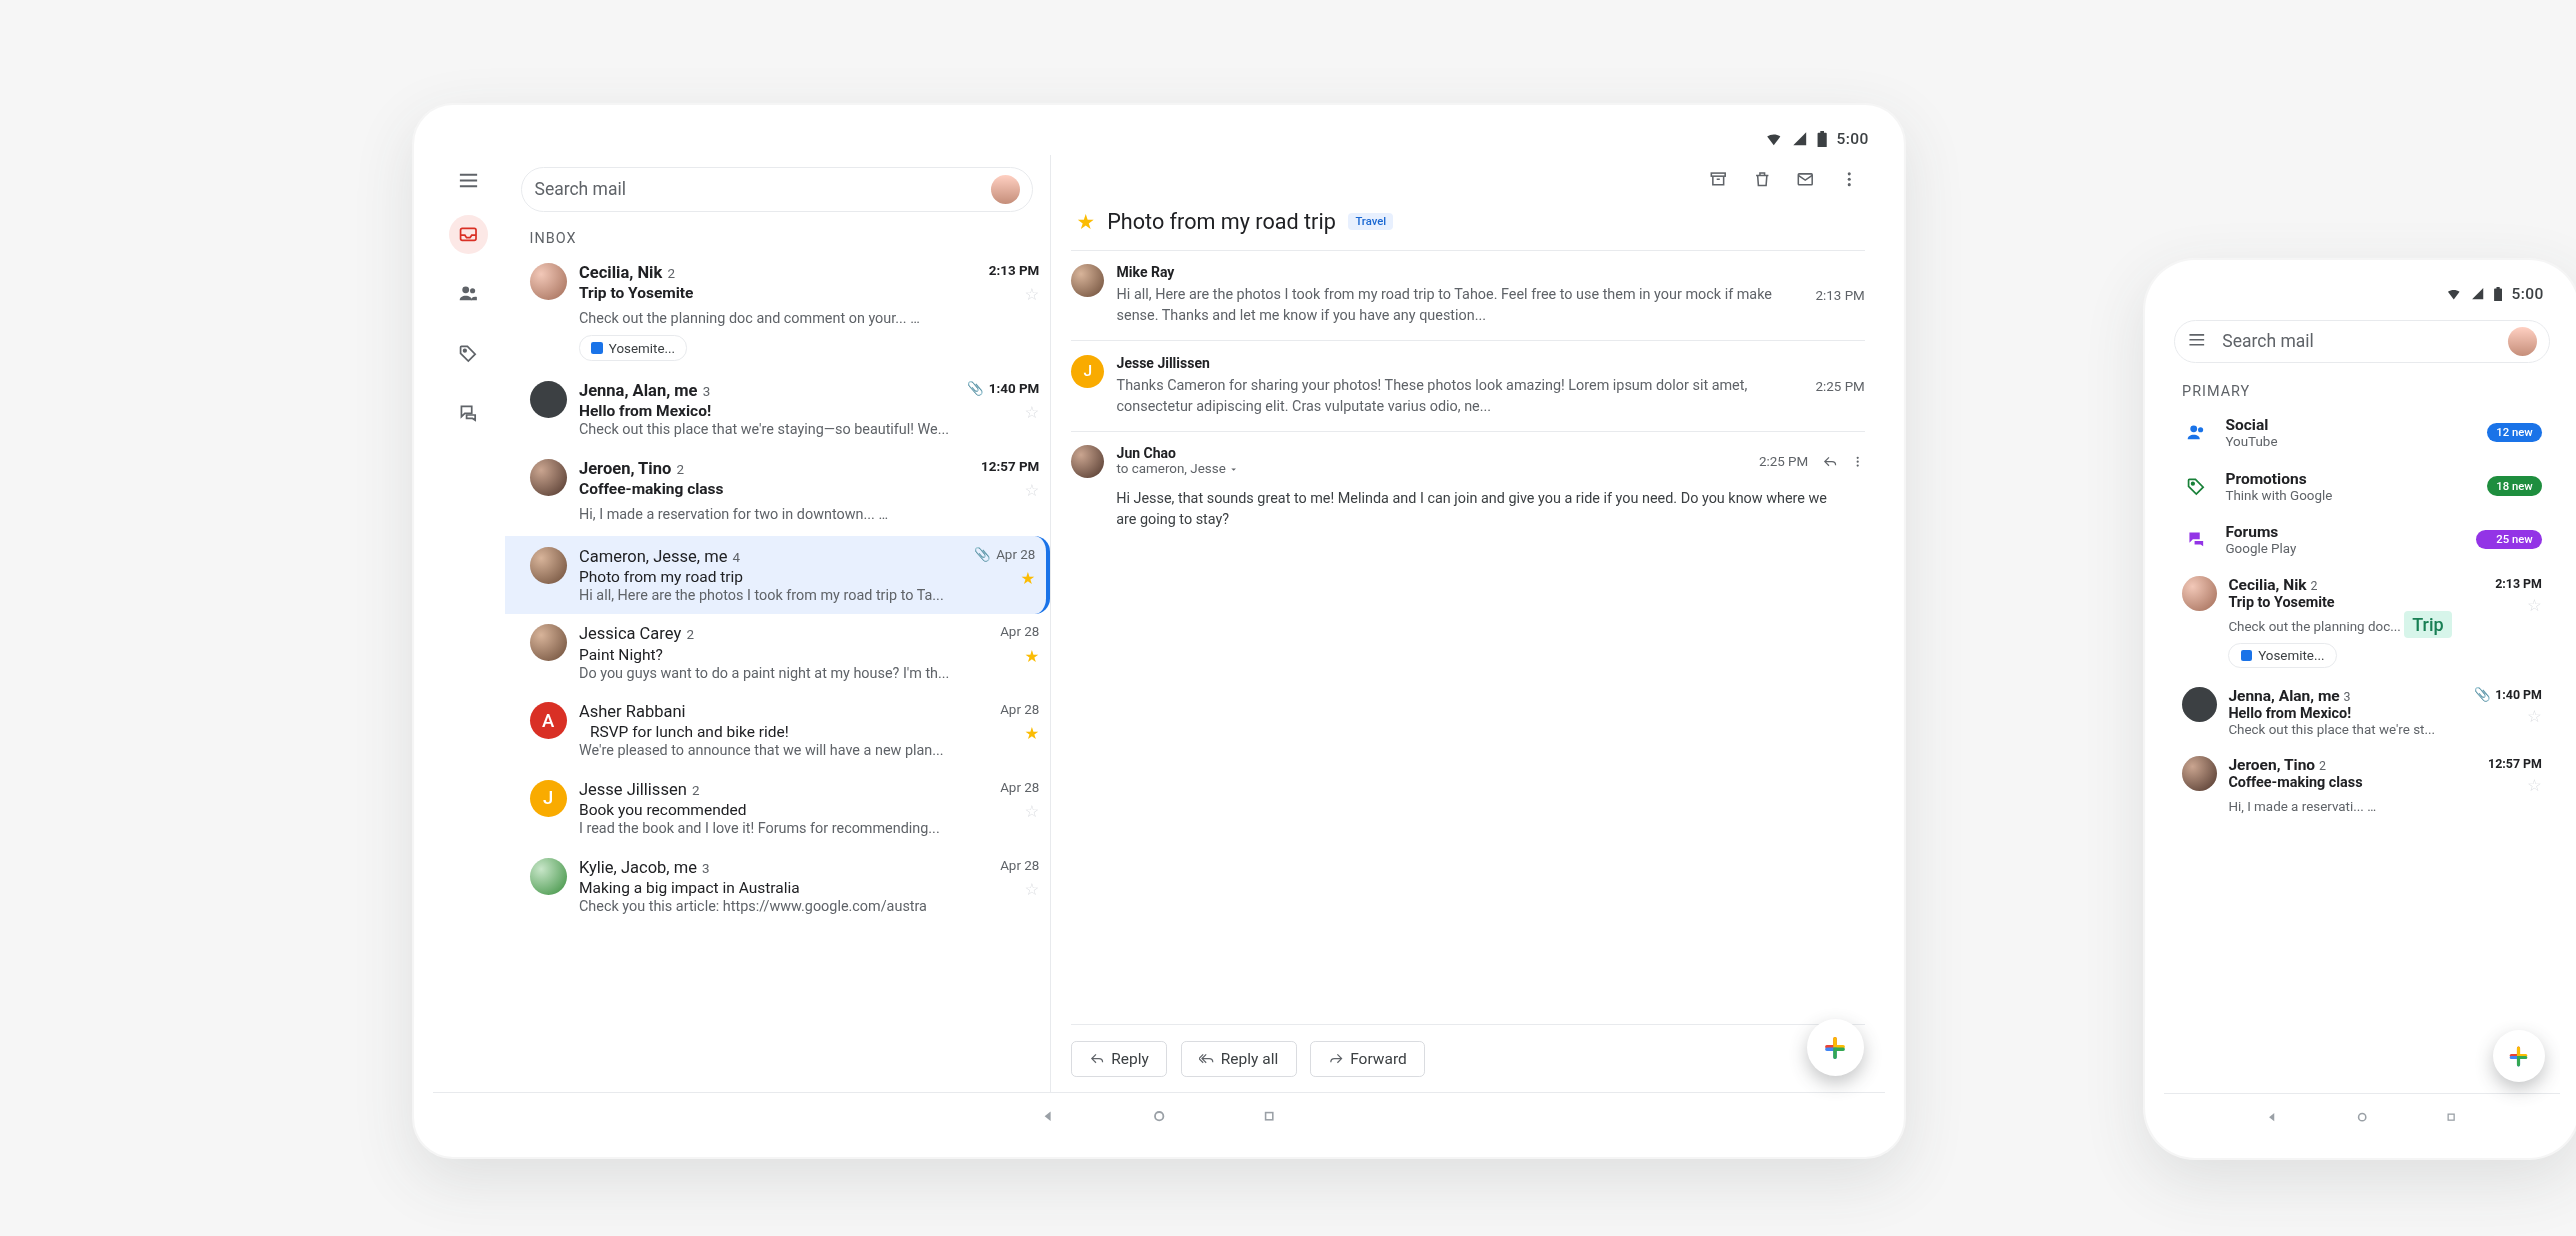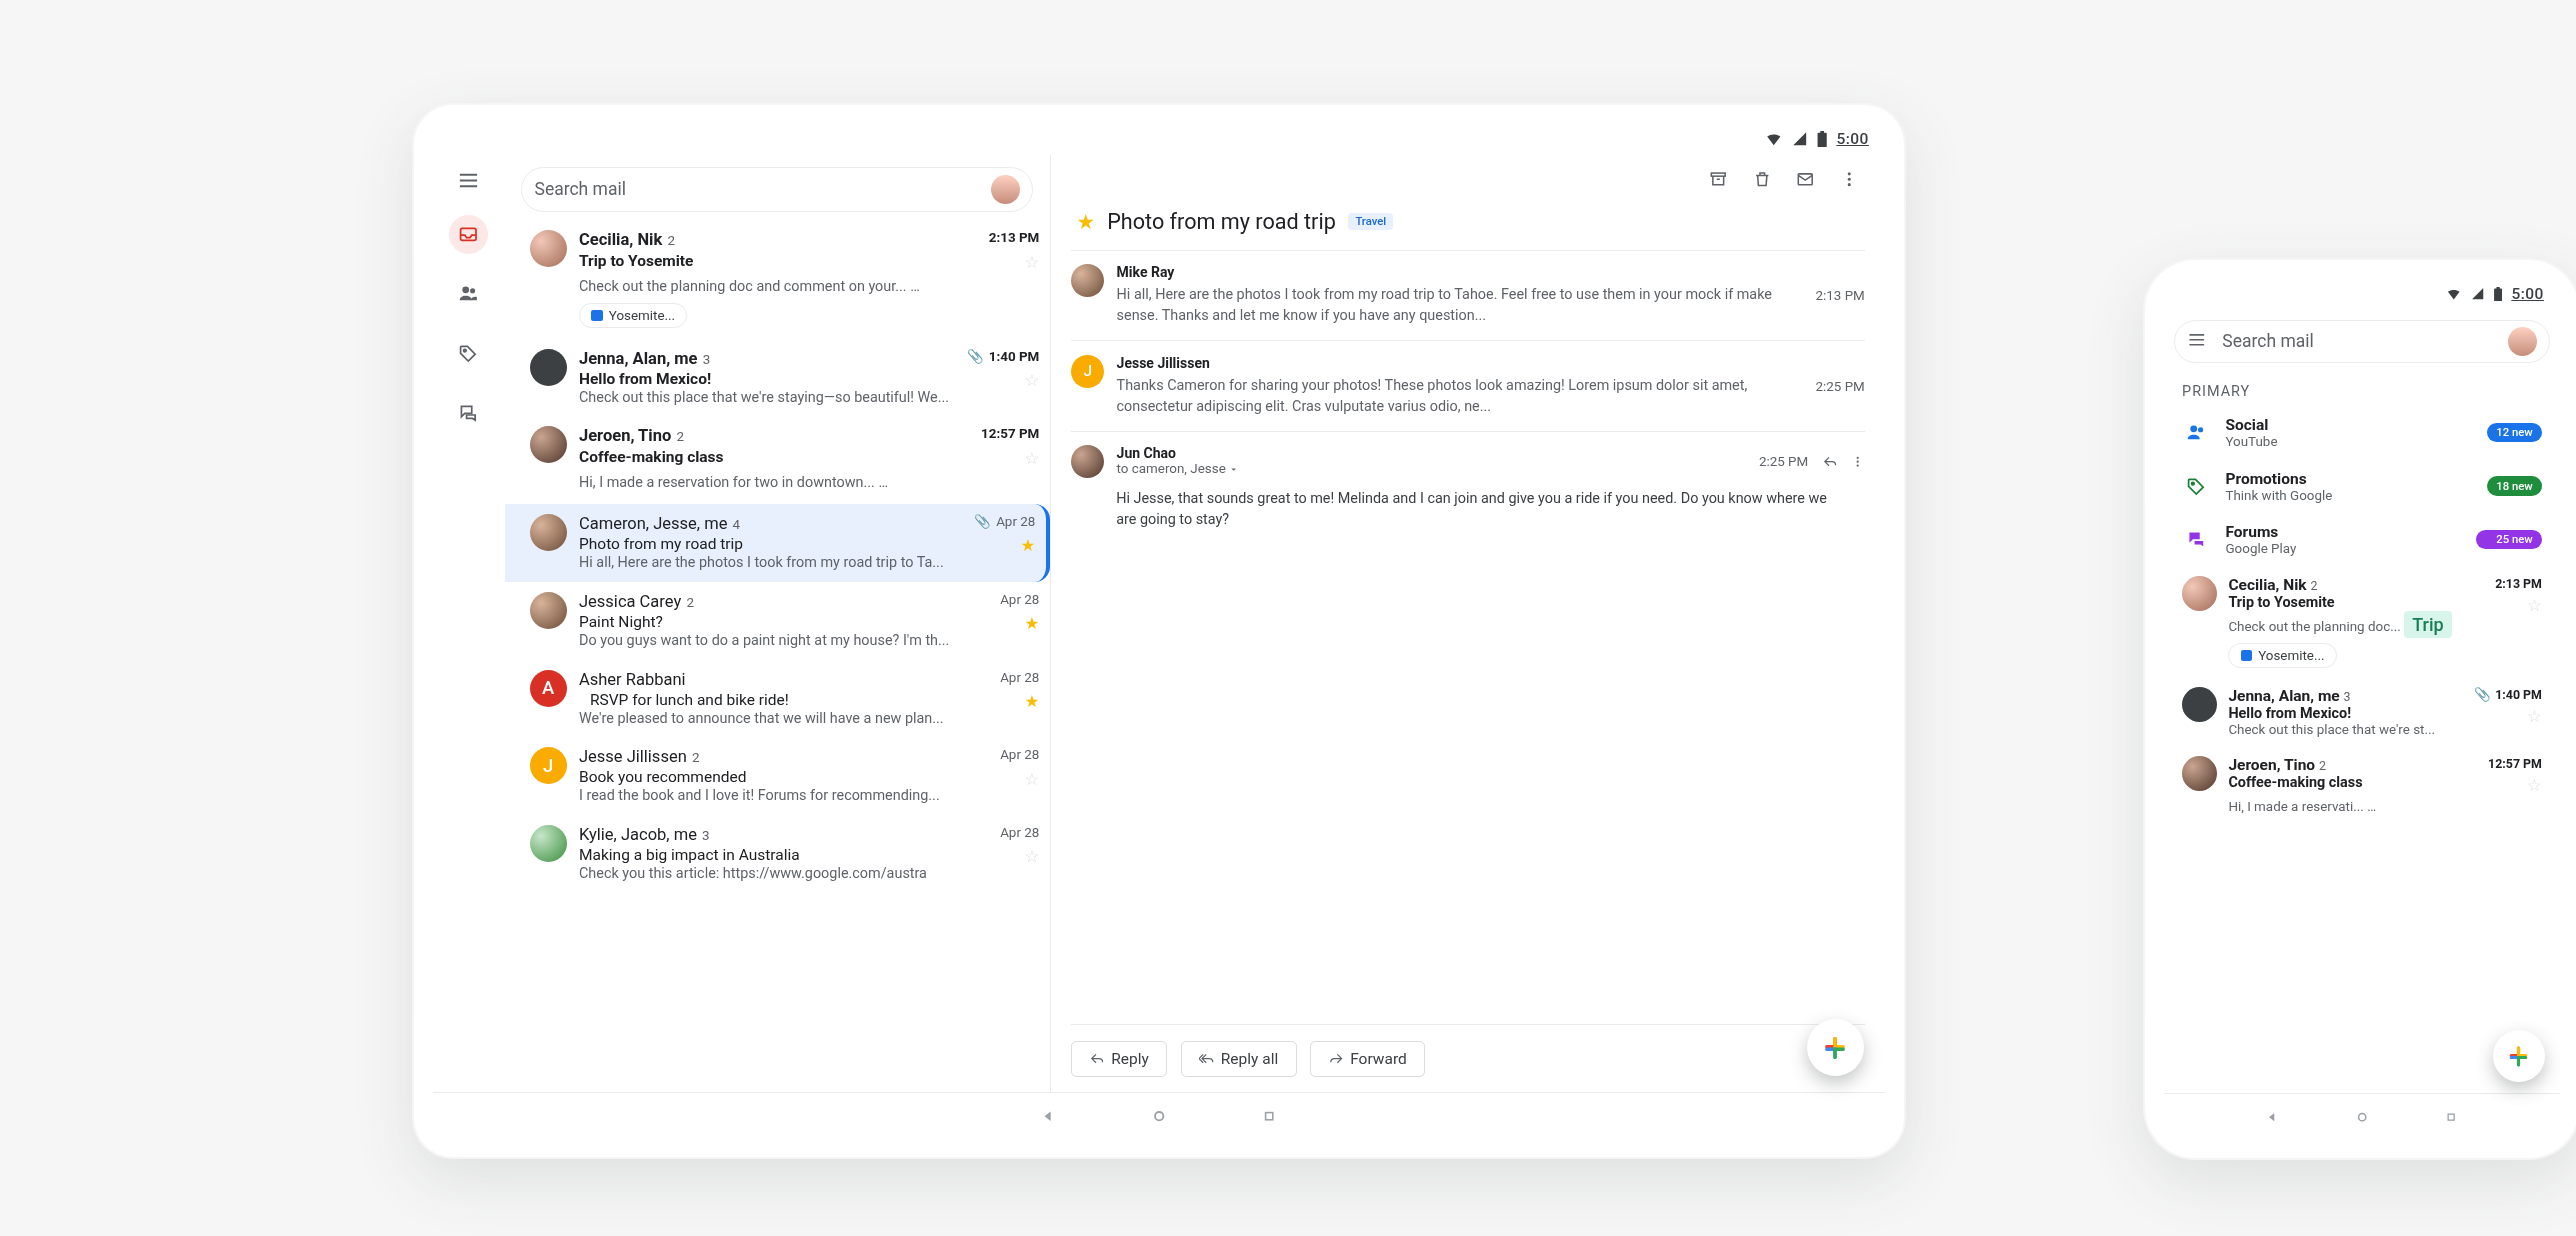--- a/index.html
+++ b/index.html
@@ -71,21 +71,21 @@
   .tablet .camera{top:26px;}
   
   .statusbar{
     height:31px;
     display:flex;justify-content:flex-end;align-items:center;
     gap:9.3px;
     padding:0 16.5px;
     font-size:15.5px;
     color:#3c4043;
   }
-  .statusbar .time{font-weight:500;letter-spacing:0.5px;text-decoration:underline;}
+  .statusbar .time{font-weight:500;letter-spacing:0.5px;}
   .statusbar svg{display:block;}
   .navbar{
     height:46px;
     display:flex;justify-content:center;align-items:center;
     gap:93px;
     border-top:1.5px solid var(--border);
     color:#9aa0a6;
     font-size:17.5px;
   }
   .navbar .nav-key{width:17.5px;height:17.5px;display:flex;align-items:center;justify-content:center;}
@@ -295,20 +295,21 @@
                 <path d="M10 14h10v6l-3-2h-7v-4z"></path>
               </svg>
         </div>
       </div>
 
       <div class="list-pane" data-name="email-list-pane">
         <div class="searchbar" data-name="search-bar">
           <span data-name="search-placeholder">Search mail</span>
           <div class="avatar" data-name="account-avatar"></div>
         </div>
+        <div class="section-label" data-name="list-section-label">INBOX</div>
         <div class="maillist" id="maillist">
               <div class="mail " data-name="email-row">
     <div class="av photo1" data-name="sender-avatar"></div>
     <div class="col">
       <div class="from" style="" data-name="email-from">Cecilia, Nik <span class="count">2</span></div>
       <div class="subj" style="" data-name="email-subject">Trip to Yosemite</div>
       <div class="snip" data-name="email-snippet">Check out the planning doc and comment on your... <span class="chip teal" data-name="email-chip">Trip</span></div>
       <div class="attach-chip" data-name="attachment-chip"><span class="doc-ic" data-name="doc-icon"></span>Yosemite...</div>
     </div>
     <div class="right">

